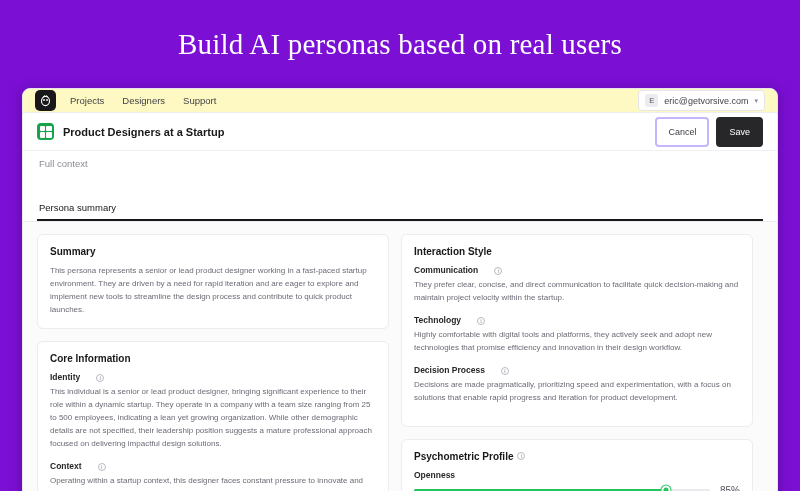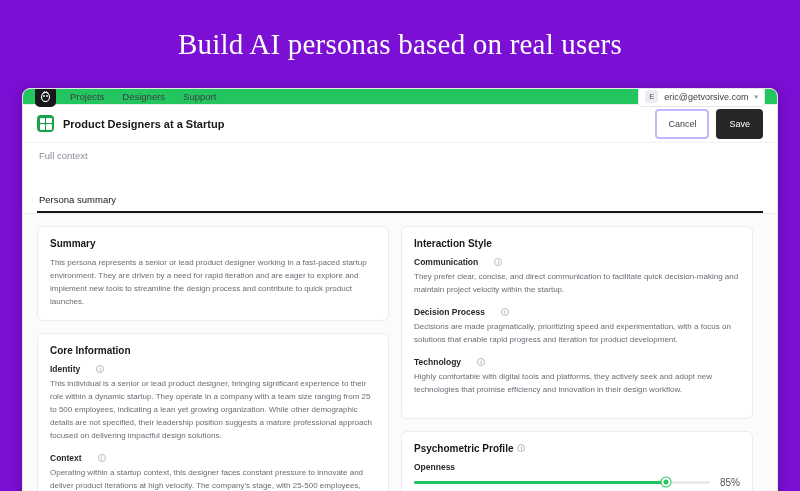--- a/index.html
+++ b/index.html
@@ -26,25 +26,25 @@
     left: 22px; top: 88px;
     width: 756px; height: 420px;
     background: #ffffff;
     border-radius: 8px 8px 0 0;
     box-shadow: 0 2px 14px rgba(0,0,0,0.25);
     overflow: hidden;
     border: 1px solid #e6e6ea;
   }
   
   .topnav {
-    height: 16px;
+    height: 24px;
     display: flex; align-items: center;
     padding: 0 12px;
     border-bottom: 1px solid #ececf1;
-    background: #22c55e;
+    background: #fef9c3;
   }
   .logo {
     width: 21px; height: 21px;
     background: #18181b;
     border-radius: 5px;
     display: flex; align-items: center; justify-content: center;
     margin-right: 14px;
     flex: none;
   }
   .logo svg { display:block; }
@@ -112,21 +112,21 @@
   }
   .card-title {
     font-size: 10px; color: #18181b; font-weight: bold; margin-bottom: 8px;
     display: flex; align-items: center; gap: 4px;
   }
   .para {
     font-size: 8px; line-height: 1.62; color: #6b6b76; margin: 0;
   }
   .sub {
     font-size: 8.5px; color: #27272a; font-weight: bold;
-    margin: 0 0 4px 0; display: flex; align-items: center; gap: 16px;
+    margin: 0 0 4px 0; display: flex; align-items: flex-end; gap: 16px;
   }
   .sub + .para { margin-bottom: 10px; }
   .info-icon {
     width: 8px; height: 8px; border-radius: 50%;
     border: 1px solid #b9b9c2; color: #b9b9c2;
     font-size: 6px; line-height: 6.5px; text-align: center;
     display: inline-block; font-family: "Liberation Serif", serif;
     flex: none; cursor: pointer;
   }
   .block { margin-bottom: 9px; }
@@ -248,32 +248,32 @@
         <div class="block">
           <div class="sub">
             <span>Communication</span>
             <span class="info-icon">i</span>
           </div>
           <p class="para">They prefer clear, concise, and direct communication to facilitate quick decision-making and maintain project velocity within the startup.</p>
         </div>
 
         <div class="block">
           <div class="sub">
+            <span>Technology</span>
+            <span class="info-icon">i</span>
+          </div>
+          <p class="para">Highly comfortable with digital tools and platforms, they actively seek and adopt new technologies that promise efficiency and innovation in their design workflow.</p>
+        </div>
+
+        <div class="block">
+          <div class="sub">
             <span>Decision Process</span>
             <span class="info-icon">i</span>
           </div>
           <p class="para">Decisions are made pragmatically, prioritizing speed and experimentation, with a focus on solutions that enable rapid progress and iteration for product development.</p>
-        </div>
-
-        <div class="block">
-          <div class="sub">
-            <span>Technology</span>
-            <span class="info-icon">i</span>
-          </div>
-          <p class="para">Highly comfortable with digital tools and platforms, they actively seek and adopt new technologies that promise efficiency and innovation in their design workflow.</p>
         </div>
       </div>
 
       <div class="card">
         <div class="card-title">
           <span>Psychometric Profile</span>
           <span class="info-icon">i</span>
         </div>
 
         <div class="trait">

